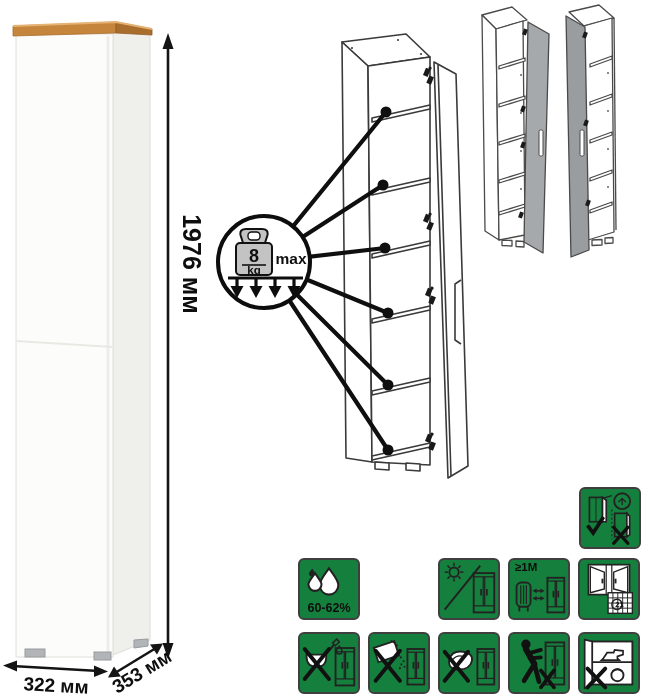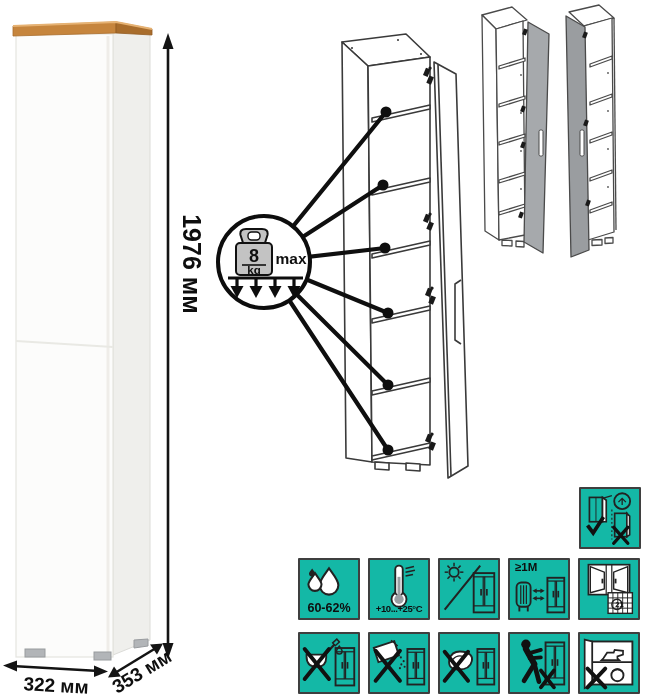--- a/index.html
+++ b/index.html
@@ -1,20 +1,20 @@
 <!DOCTYPE html>
 <html><head>
 <meta charset="utf-8">
 <style>
   html,body{margin:0;padding:0;background:#fff;}
   .page{position:relative;width:648px;height:700px;background:#fff;overflow:hidden;
         font-family:"Liberation Sans",sans-serif;}
   svg text{font-family:"Liberation Sans",sans-serif;font-weight:bold;fill:#0e0e0e;}
   .icon-box{position:absolute;width:62px;height:62px;box-sizing:border-box;
-            border:2.5px solid #3f3f3f;border-radius:1px;background:#14b8a6;}
+            border:2.5px solid #3f3f3f;border-radius:6px;background:#15803d;}
   .icon-box svg{position:absolute;left:0;top:0;width:100%;height:100%;}
   .icon-label{position:absolute;left:0;width:100%;text-align:center;
               font-weight:700;color:#0e0e0e;}
   .lbl-humidity{bottom:3px;font-size:12.5px;}
   .lbl-temp{bottom:4px;font-size:9.5px;letter-spacing:-0.4px;}
   .lbl-dist{top:1px;left:5px;width:34px;font-size:11.5px;text-align:left;}
   .lbl-day{top:40px;left:31px;width:17px;font-size:7.5px;}
 </style>
 </head>
 <body>
@@ -240,34 +240,20 @@
     <svg viewBox="0 0 62 62">
       <g fill="#fff" stroke="#222" stroke-width="2.2">
         <path d="M31,9 C35.5,15.5 41,21.5 41,27 A10,10 0 1,1 21,27 C21,21.5 26.5,15.5 31,9 Z"></path>
         <path d="M16,14 C19,18.5 23,23 23,26 A7,7 0 1,1 9,26 C9,23 13,18.5 16,14 Z"></path>
         <path d="M13,9 C14.5,11 16,13 16,14.5 A3.2,3.2 0 1,1 9.6,14.5 C9.6,13 11.5,11 13,9 Z" fill="#222" stroke="none"></path>
       </g>
     </svg>
     <div class="icon-label lbl-humidity">60-62%</div>
   </div>
 
-  <div class="icon-box" style="left:368px;top:558px">
-    <svg viewBox="0 0 62 62">
-      <g fill="#fff" stroke="#222" stroke-width="2">
-        <circle cx="31" cy="42" r="8"></circle>
-        <rect x="27" y="6" width="8" height="32" rx="4"></rect>
-        <circle cx="31" cy="42" r="5" fill="#9aa0a4" stroke="none"></circle>
-        <rect x="29.4" y="18" width="3.2" height="22" fill="#9aa0a4" stroke="none"></rect>
-        <line x1="38" y1="9" x2="47" y2="7" stroke-width="1.6"></line>
-        <line x1="38" y1="13" x2="48" y2="11" stroke-width="1.6"></line>
-        <line x1="38" y1="17" x2="46" y2="15.5" stroke-width="1.6"></line>
-      </g>
-    </svg>
-    <div class="icon-label lbl-temp">+10...+25°C</div>
-  </div>
 
   <div class="icon-box" style="left:438px;top:558px">
     <svg viewBox="0 0 62 62">
       <g fill="none" stroke="#222" stroke-width="2">
         <circle cx="15" cy="13" r="5"></circle>
         <g stroke-width="1.6">
           <line x1="15" y1="3" x2="15" y2="6.5"></line>
             <line x1="15" y1="19.5" x2="15" y2="23"></line>
           <line x1="5" y1="13" x2="8.5" y2="13"></line>
             <line x1="21.5" y1="13" x2="25" y2="13"></line>

